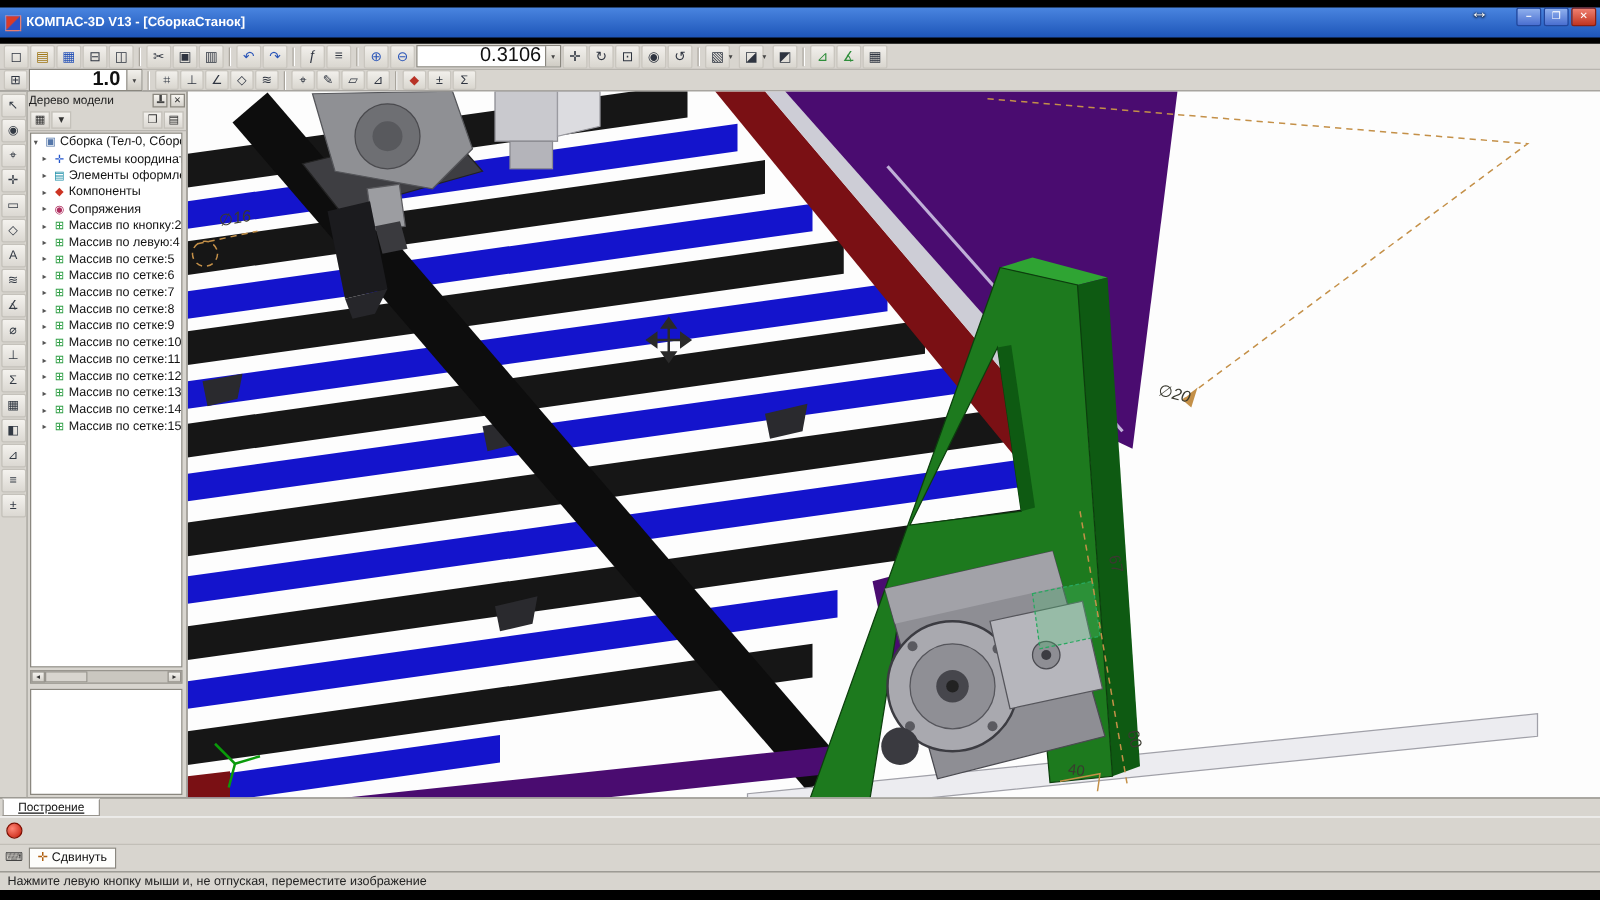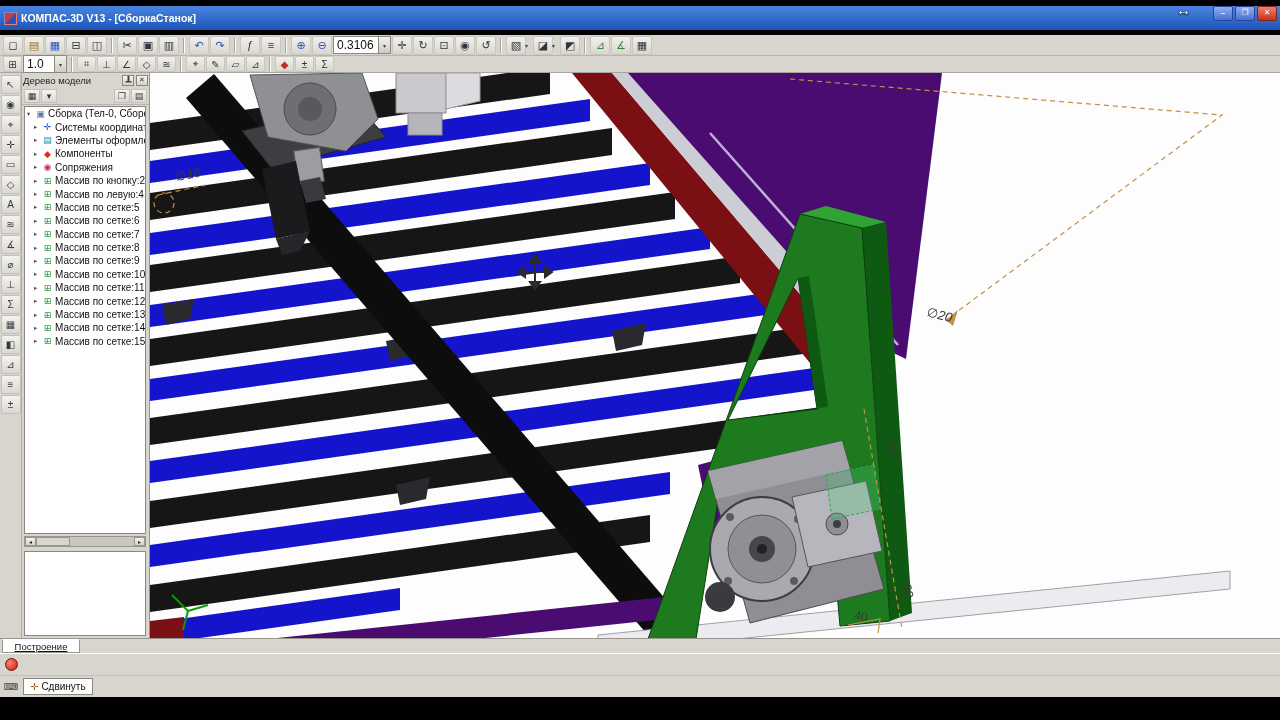--- a/index.html
+++ b/index.html
@@ -23,23 +23,23 @@
   .mdib{width:15px;height:11px;font-size:7px;line-height:10px;text-align:center;color:#333;background:linear-gradient(#fdfdfb,#d2cfc8);border:1px solid #8a877f;}
 
   .toolbar1{position:absolute;left:0;top:35px;width:100%;height:21px;background:#d8d5cf;border-bottom:1px solid #b8b5af;display:flex;align-items:center;padding:0 3px;gap:1px;box-sizing:border-box;z-index:30;}
   .toolbar2{position:absolute;left:0;top:56px;width:100%;height:17px;background:#d8d5cf;border-bottom:1px solid #a8a5a0;display:flex;align-items:center;padding:0 3px;gap:1px;box-sizing:border-box;z-index:30;}
   .tbtn{width:18px;height:17px;display:flex;align-items:center;justify-content:center;font-size:11px;color:#2e3440;border:1px solid #c9c6bf;background:linear-gradient(#f2f0ec,#d9d6cf);border-radius:2px;flex:none;}
   .t2btn{width:17px;height:14px;display:flex;align-items:center;justify-content:center;font-size:10px;color:#2e3440;border:1px solid #c9c6bf;background:linear-gradient(#f2f0ec,#d9d6cf);border-radius:2px;flex:none;}
   .darr{font-size:6px;color:#444;margin-left:-2px;width:7px;flex:none;}
   .c-yel{color:#a07818;} .c-blu{color:#2a55b8;} .c-grn{color:#2e8e3a;} .c-red{color:#b83226;}
   .tsep{width:1px;height:15px;background:#a8a49c;border-right:1px solid #fff;margin:0 3px;flex:none;}
   .combo{display:flex;align-items:center;height:16px;background:#fff;border:1px solid #8a877f;flex:none;}
-  .combo .cval{padding:0 3px;font-size:12px;min-width:38px;color:#111;}
+  .combo .cval{padding:0 3px;font-size:16px;min-width:38px;color:#111;margin-left:47px;}
   .combo .cbtn{width:12px;height:100%;background:linear-gradient(#f2f0ec,#cfccc4);border-left:1px solid #8a877f;font-size:6px;display:flex;align-items:center;justify-content:center;color:#444;box-sizing:border-box;}
-  .combo.small .cval{min-width:24px;}
+  .combo.small .cval{min-width:24px;font-weight:bold;}
 
   .leftstrip{position:absolute;left:0;top:73px;width:22px;height:565px;background:#d8d5cf;border-right:1px solid #b0ada6;box-sizing:border-box;display:flex;flex-direction:column;align-items:center;padding-top:2px;gap:1px;z-index:20;}
   .lbtn{width:18px;height:17px;font-size:10px;color:#333a44;display:flex;align-items:center;justify-content:center;border:1px solid #c4c1ba;background:linear-gradient(#f4f2ee,#dbd8d2);border-radius:2px;flex:none;}
 
   .treepanel{position:absolute;left:22px;top:73px;width:128px;height:565px;background:#d8d5cf;border-right:1px solid #98958e;box-sizing:border-box;font-size:10px;z-index:20;}
   .tphead{height:14px;display:flex;align-items:center;padding:0 1px;gap:2px;color:#222;}
   .tphead .ttl{flex:1;font-size:9.5px;white-space:nowrap;overflow:hidden;}
   .hbtn{width:12px;height:11px;border:1px solid #8a877f;background:linear-gradient(#f8f6f2,#d4d1ca);display:flex;align-items:center;justify-content:center;font-size:7px;color:#333;flex:none;box-sizing:border-box;}
   .tptools{height:17px;display:flex;align-items:center;gap:1px;padding:0 2px;border-bottom:1px solid #b8b5af;}
   .tpbtn{width:16px;height:14px;border:1px solid #c4c1ba;background:linear-gradient(#f4f2ee,#dbd8d2);display:flex;align-items:center;justify-content:center;font-size:9px;color:#333;flex:none;box-sizing:border-box;}
@@ -418,15 +418,18 @@
     </div>
     <div class="prow2">
       <span class="kbicon">⌨</span>
       <span class="cmdtab">
         <span class="mg">✛</span>
         <span>Сдвинуть</span>
       </span>
     </div>
   </div>
 
+  <div class="statusbar">
+    <span>Нажмите левую кнопку мыши и, не отпуская, переместите изображение</span>
+  </div>
 
   <div class="blackbar-bot"></div>
 </div>
 
 </body></html>

